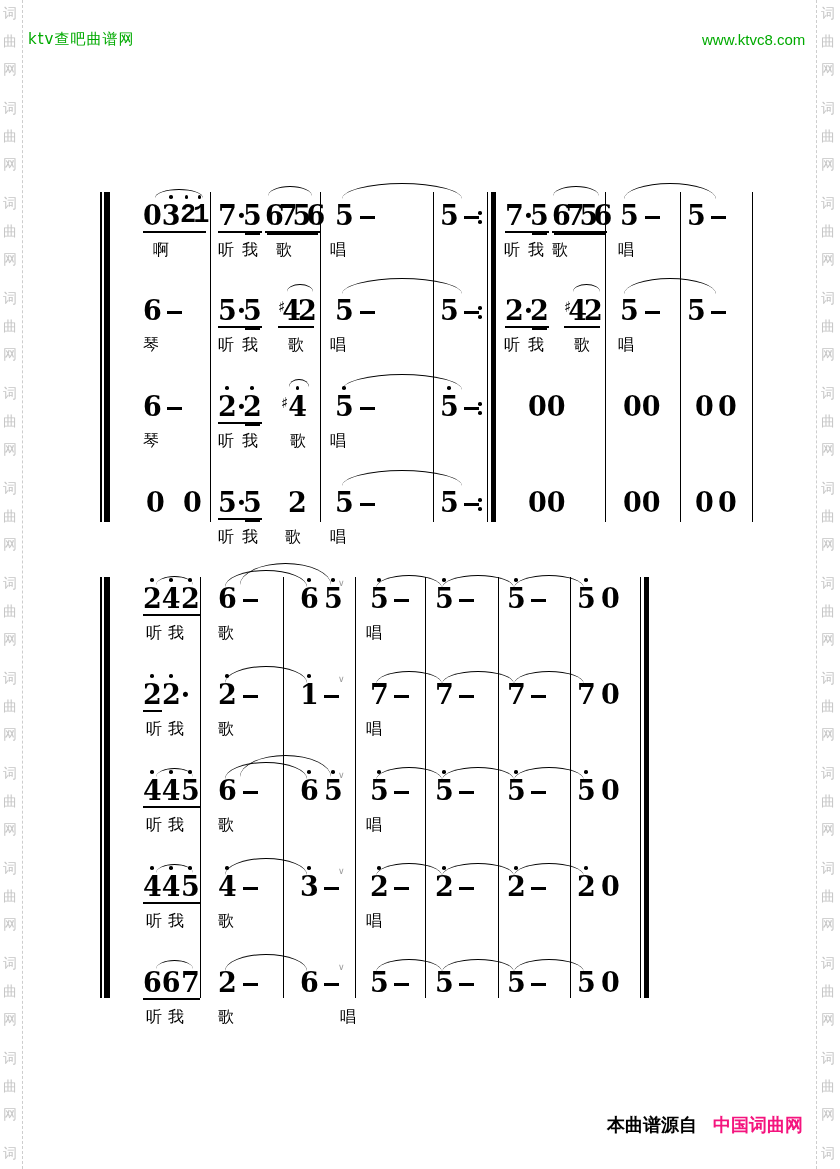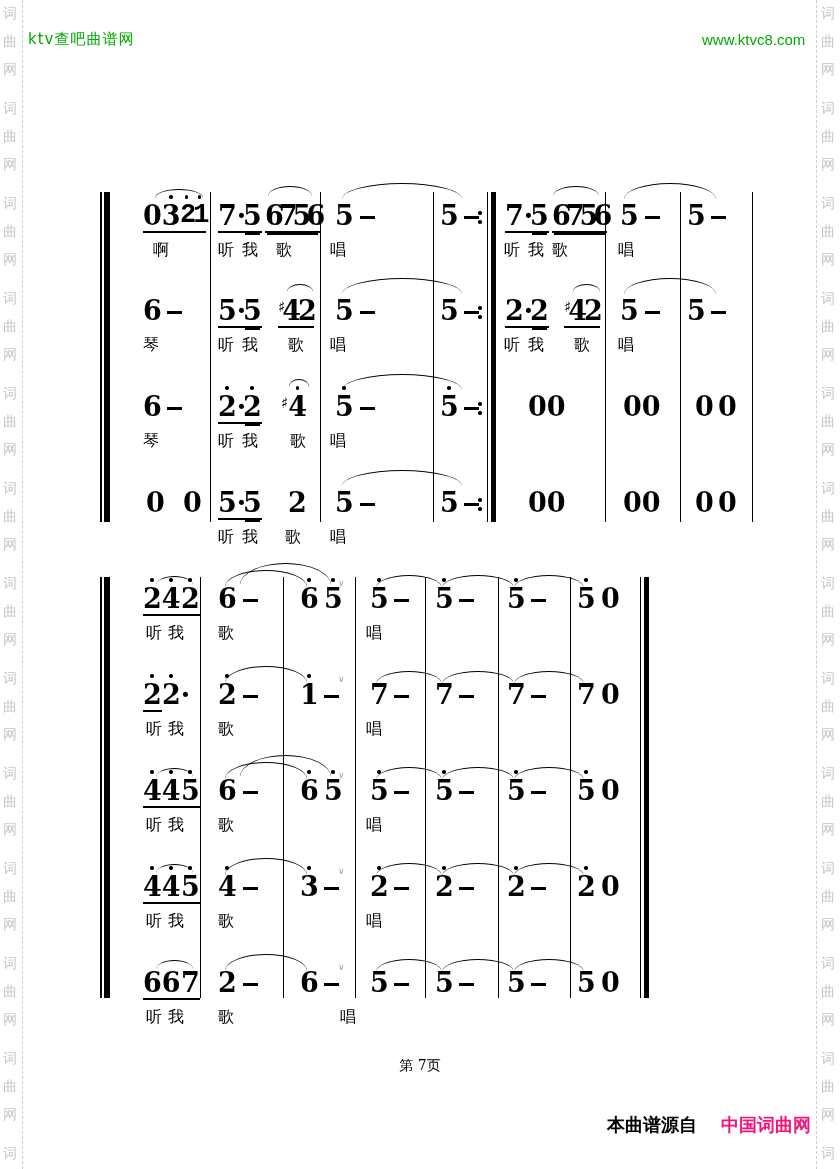--- a/index.html
+++ b/index.html
@@ -5,21 +5,21 @@
   html,body{margin:0;padding:0;background:#fff;}
   .page{position:relative;width:840px;height:1169px;background:#ffffff;overflow:hidden;
         font-family:"DejaVu Sans",sans-serif;}
   .wm-line{position:absolute;top:0;bottom:0;width:0;border-left:1px dashed #cdcdcd;}
   .wmc{position:absolute;font:14px "DejaVu Sans",sans-serif;line-height:1;}
   .site-name{position:absolute;left:28px;top:30px;font:15px "DejaVu Sans",sans-serif;letter-spacing:1px;}
   .site-url{position:absolute;left:702px;top:31px;font:15px "Liberation Sans",sans-serif;}
   .page-num{position:absolute;left:0;right:0;top:1057px;text-align:center;
             font:14px "DejaVu Serif",serif;color:#000;}
   .credit{position:absolute;left:607px;top:1113px;font:bold 18px "DejaVu Sans",sans-serif;color:#000;white-space:nowrap;}
-  .credit-name{margin-left:24px;}
+  .credit-name{margin-left:16px;}
   
   .note{position:absolute;font:bold 27px "DejaVu Serif",serif;line-height:1;color:#000;white-space:nowrap;}
   .note.u1{border-bottom:2px solid #000;padding-bottom:2px;}
   .note.u2{border-bottom:2px solid #000;padding-bottom:2px;box-shadow:0 4px 0 -2px #000;}
   .ch{position:relative;display:inline-block;}
   .odot{position:absolute;top:-7px;left:50%;width:3.5px;height:3.5px;margin-left:-2px;
         border-radius:50%;background:#000;}
   .sharp{font-family:"DejaVu Sans",sans-serif;font-size:15px;font-weight:bold;
          position:relative;top:-8px;margin-right:0px;}
   .dash{position:absolute;height:2.5px;background:#000;}
@@ -31,21 +31,20 @@
 </style>
 </head>
 <body>
 
 <div class="page">
   <div class="wm-line" id="wm-line-left" style="left: 22px; border-left-color: rgb(205, 205, 205);"></div>
   <div class="wm-line" id="wm-line-right" style="left: 816px; border-left-color: rgb(205, 205, 205);"></div>
   <div class="site-name" style="color: rgb(0, 170, 0);">ktv查吧曲谱网</div>
   <div class="site-url" style="color: rgb(0, 170, 0);">www.ktvc8.com</div>
   <div id="score"></div>
-  <div class="page-num">第 7页</div>
   <div class="credit">
     <span>本曲谱源自</span><span class="credit-name" style="color: rgb(244, 20, 126);">中国词曲网</span>
   </div>
 <div class="wmc" style="left: 3px; top: 6px; color: rgb(198, 198, 198);">词</div>
     <div class="wmc" style="left: 3px; top: 34px; color: rgb(198, 198, 198);">曲</div>
     <div class="wmc" style="left: 3px; top: 62px; color: rgb(198, 198, 198);">网</div>
     <div class="wmc" style="left: 3px; top: 101px; color: rgb(198, 198, 198);">词</div>
     <div class="wmc" style="left: 3px; top: 129px; color: rgb(198, 198, 198);">曲</div>
     <div class="wmc" style="left: 3px; top: 157px; color: rgb(198, 198, 198);">网</div>
     <div class="wmc" style="left: 3px; top: 196px; color: rgb(198, 198, 198);">词</div>

